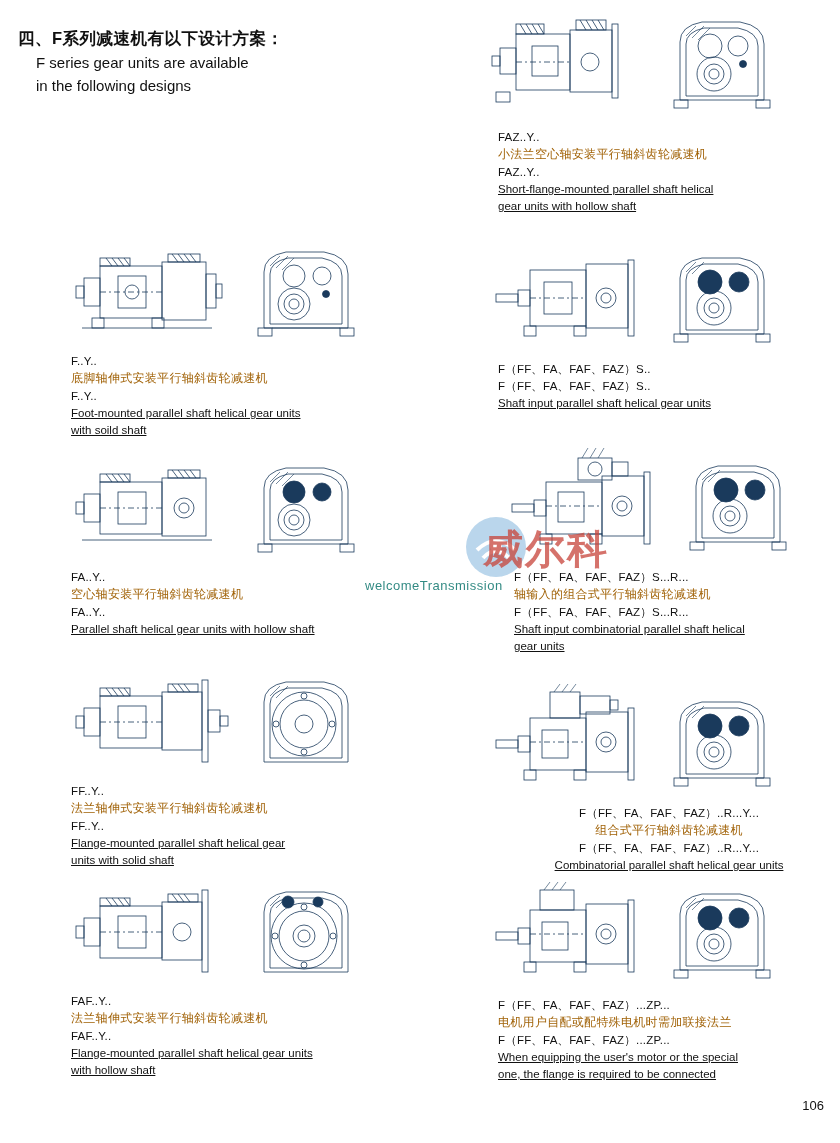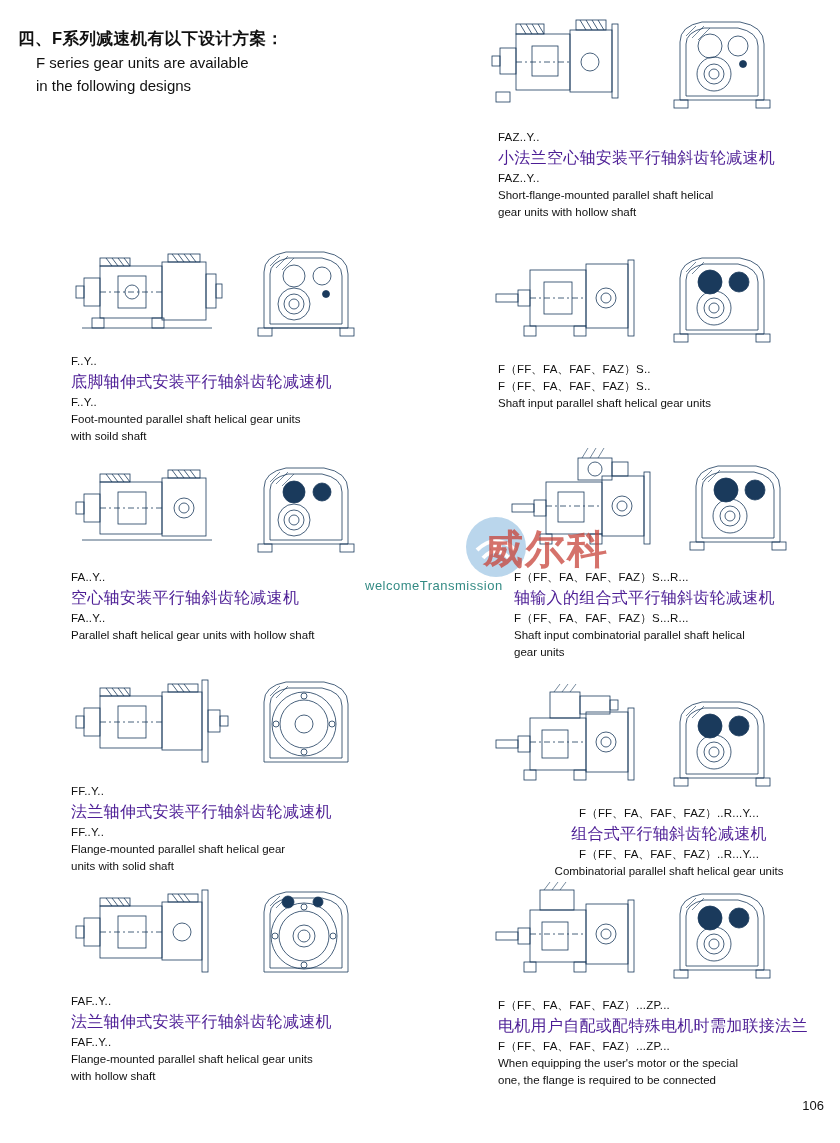--- a/index.html
+++ b/index.html
@@ -57,22 +57,22 @@
   .figs.right { padding-left: 68px; }
 
   .cap {
     margin-top: 6px;
     padding-left: 71px;
     font-size: 11.5px;
     line-height: 1.48;
   }
   .cap.right { padding-left: 78px; }
   .cap .code { font-size: 11.5px; letter-spacing: 0.2px; color:#111; }
-  .cap .cn { font-size: 16px; letter-spacing: 0.3px; color:#4c1d95; }
-  .cap .en { font-size: 11.5px; color:#111; }
+  .cap .cn { font-size: 12px; letter-spacing: 0.3px; color:#a16207; }
+  .cap .en { font-size: 11.5px; color:#111;text-decoration:underline; }
 
   
   .drawing { display:block; }
 
   
   .watermark {
     position: absolute;
     left: 365px;
     top: 512px;
     width: 330px;

